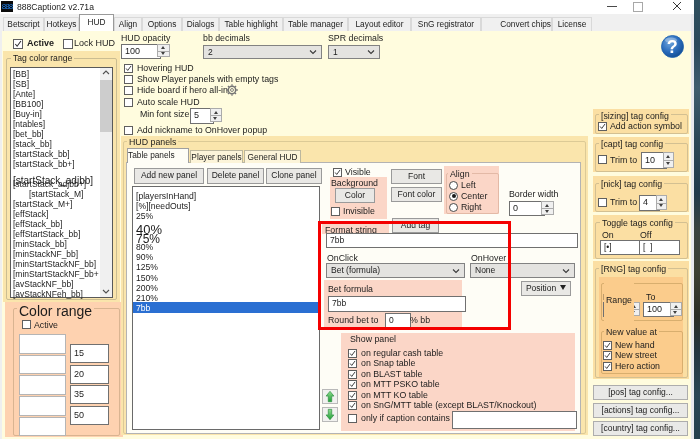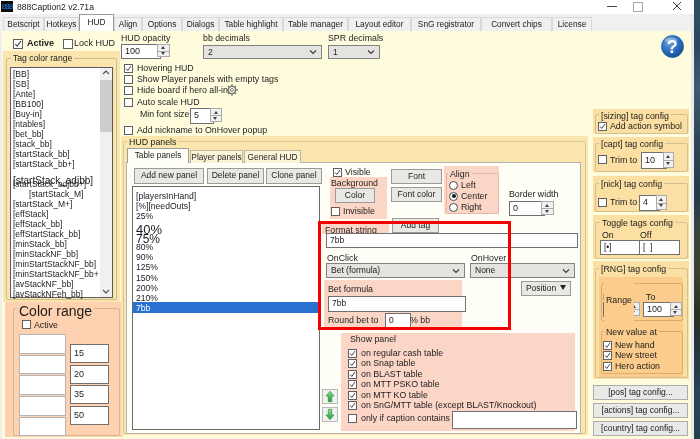--- a/index.html
+++ b/index.html
@@ -34,21 +34,21 @@
 <div class="abs" style="left:3px;top:17px;width:41px;height:14px;background:#f0f0f0;border:1px solid #d9d9d9;border-bottom:none;box-sizing:border-box;text-align:center;font-size:8.3px;line-height:13px;z-index:2">Betscript</div>
 <div class="abs" style="left:44px;top:17px;width:35px;height:14px;background:#f0f0f0;border:1px solid #d9d9d9;border-bottom:none;box-sizing:border-box;text-align:center;font-size:8.3px;line-height:13px;z-index:2">Hotkeys</div>
 <div class="abs" style="left:79px;top:14px;width:35px;height:17px;background:#ffffff;border:1px solid #9a9a9a;border-bottom:none;box-sizing:border-box;text-align:center;font-size:8.3px;line-height:15px;z-index:3">HUD</div>
 <div class="abs" style="left:114px;top:17px;width:28px;height:14px;background:#f0f0f0;border:1px solid #d9d9d9;border-bottom:none;box-sizing:border-box;text-align:center;font-size:8.3px;line-height:13px;z-index:2">Align</div>
 <div class="abs" style="left:142px;top:17px;width:40px;height:14px;background:#f0f0f0;border:1px solid #d9d9d9;border-bottom:none;box-sizing:border-box;text-align:center;font-size:8.3px;line-height:13px;z-index:2">Options</div>
 <div class="abs" style="left:182px;top:17px;width:37px;height:14px;background:#f0f0f0;border:1px solid #d9d9d9;border-bottom:none;box-sizing:border-box;text-align:center;font-size:8.3px;line-height:13px;z-index:2">Dialogs</div>
 <div class="abs" style="left:219px;top:17px;width:64px;height:14px;background:#f0f0f0;border:1px solid #d9d9d9;border-bottom:none;box-sizing:border-box;text-align:center;font-size:8.3px;line-height:13px;z-index:2">Table highlight</div>
 <div class="abs" style="left:283px;top:17px;width:65px;height:14px;background:#f0f0f0;border:1px solid #d9d9d9;border-bottom:none;box-sizing:border-box;text-align:center;font-size:8.3px;line-height:13px;z-index:2">Table manager</div>
 <div class="abs" style="left:348px;top:17px;width:63px;height:14px;background:#f0f0f0;border:1px solid #d9d9d9;border-bottom:none;box-sizing:border-box;text-align:center;font-size:8.3px;line-height:13px;z-index:2">Layout editor</div>
 <div class="abs" style="left:411px;top:17px;width:70px;height:14px;background:#f0f0f0;border:1px solid #d9d9d9;border-bottom:none;box-sizing:border-box;text-align:center;font-size:8.3px;line-height:13px;z-index:2">SnG registrator</div>
-<div class="abs" style="left:481px;top:17px;width:71px;height:14px;background:#f0f0f0;border:1px solid #d9d9d9;border-bottom:none;box-sizing:border-box;text-align:center;font-size:8.3px;line-height:13px;z-index:2">Convert chips</div>
+<div class="abs" style="left:481px;top:17px;width:71px;height:14px;background:#f0f0f0;border:1px solid #d9d9d9;border-bottom:none;box-sizing:border-box;text-align:right;font-size:8.3px;line-height:13px;z-index:2">Convert chips</div>
 <div class="abs" style="left:552px;top:17px;width:40px;height:14px;background:#f0f0f0;border:1px solid #d9d9d9;border-bottom:none;box-sizing:border-box;text-align:center;font-size:8.3px;line-height:13px;z-index:2">License</div>
 
 <div class="abs" style="left:0;top:31px;width:691px;height:408px;background:#fffcde"></div>
 
 <div class="abs" style="left:691px;top:14px;width:3px;height:425px;background:#e9e9ee"></div>
 <div class="abs" style="left:694px;top:0;width:6px;height:439px;background:linear-gradient(180deg,#30505f 0%,#2b495c 10%,#3e5c6e 20%,#2c4757 32%,#223a4b 44%,#3a4340 52%,#3d4033 62%,#2c2f26 72%,#253641 80%,#2a4655 90%,#25404d 100%)"></div>
 <div class="abs" style="left:0;top:31px;width:2px;height:408px;background:#efefef"></div>
 <div class="cb" style="left:13px;top:39px;width:8px;height:8px">
     <svg width="8" height="8" viewBox="0 0 9 9">
       <polyline points="1.5,4.5 3.5,7 7.8,1.2" fill="none" stroke="#2a2a2a" stroke-width="1.15"></polyline>
@@ -167,21 +167,21 @@
       </radialGradient>
     </defs>
 <circle cx="11.5" cy="11.5" r="11" fill="url(#hg)" stroke="#1b61b0" stroke-width="0.8"></circle>
 <ellipse cx="10" cy="5.2" rx="6" ry="2.8" fill="#ffffff" opacity="0.32"></ellipse>
 <text x="11.3" y="18" text-anchor="middle" font-family="Liberation Sans" font-size="18" font-weight="bold" fill="#ffffff">?</text>
   </svg>
 <div class="abs" style="left:121px;top:136px;width:467px;height:299px;background:#fae5ac"></div>
 <div class="grpline" style="left:123px;top:141px;width:461px;height:291px;border-color:#dcca96"></div>
 <div class="lbl" style="left:127px;top:137px;background:#fae5ac;padding:0 2px;font-size:8.8px;z-index:2">HUD panels</div>
 <div class="abs" style="left:126px;top:162px;width:455px;height:272px;background:#fefdf6;border:1px solid #b3b3b3;box-sizing:border-box"></div>
-<div class="abs" style="left:127px;top:148px;width:62px;height:15px;background:#fefdf6;border:1px solid #9f9f9f;border-bottom:none;box-sizing:border-box;text-align:center;font-size:8.3px;line-height:13px;z-index:2">Table panels</div>
+<div class="abs" style="left:127px;top:148px;width:62px;height:15px;background:#fefdf6;border:1px solid #9f9f9f;border-bottom:none;box-sizing:border-box;font-size:8.3px;line-height:13px;z-index:2">Table panels</div>
 <div class="abs" style="left:190px;top:150px;width:53px;height:13px;background:#fcf4d9;border:1px solid #bcb79e;border-bottom:none;box-sizing:border-box;text-align:center;font-size:8.3px;line-height:12px">Player panels</div>
 <div class="abs" style="left:244px;top:150px;width:57px;height:13px;background:#fcf4d9;border:1px solid #bcb79e;border-bottom:none;box-sizing:border-box;text-align:center;font-size:8.3px;line-height:12px">General HUD</div>
 <div class="btn" style="left:134px;top:168px;width:68px;height:14px;line-height:13px">Add new panel</div>
 <div class="btn" style="left:207px;top:168px;width:55px;height:14px;line-height:13px">Delete panel</div>
 <div class="btn" style="left:266px;top:168px;width:54px;height:14px;line-height:13px">Clone panel</div>
 <div class="abs" style="left:132px;top:186px;width:188px;height:244px;background:#fff;border:1px solid #6a6a6a;box-sizing:border-box"></div>
 <div class="lbl" style="left:136px;top:191.0px;font-size:8.6px">[playersInHand]</div>
 <div class="lbl" style="left:136px;top:201.2px;font-size:8.6px">[%][needOuts]</div>
 <div class="lbl" style="left:136px;top:211.4px;font-size:8.6px">25%</div>
 <div class="lbl" style="left:136px;top:221.6px;font-size:13px">40%</div>

